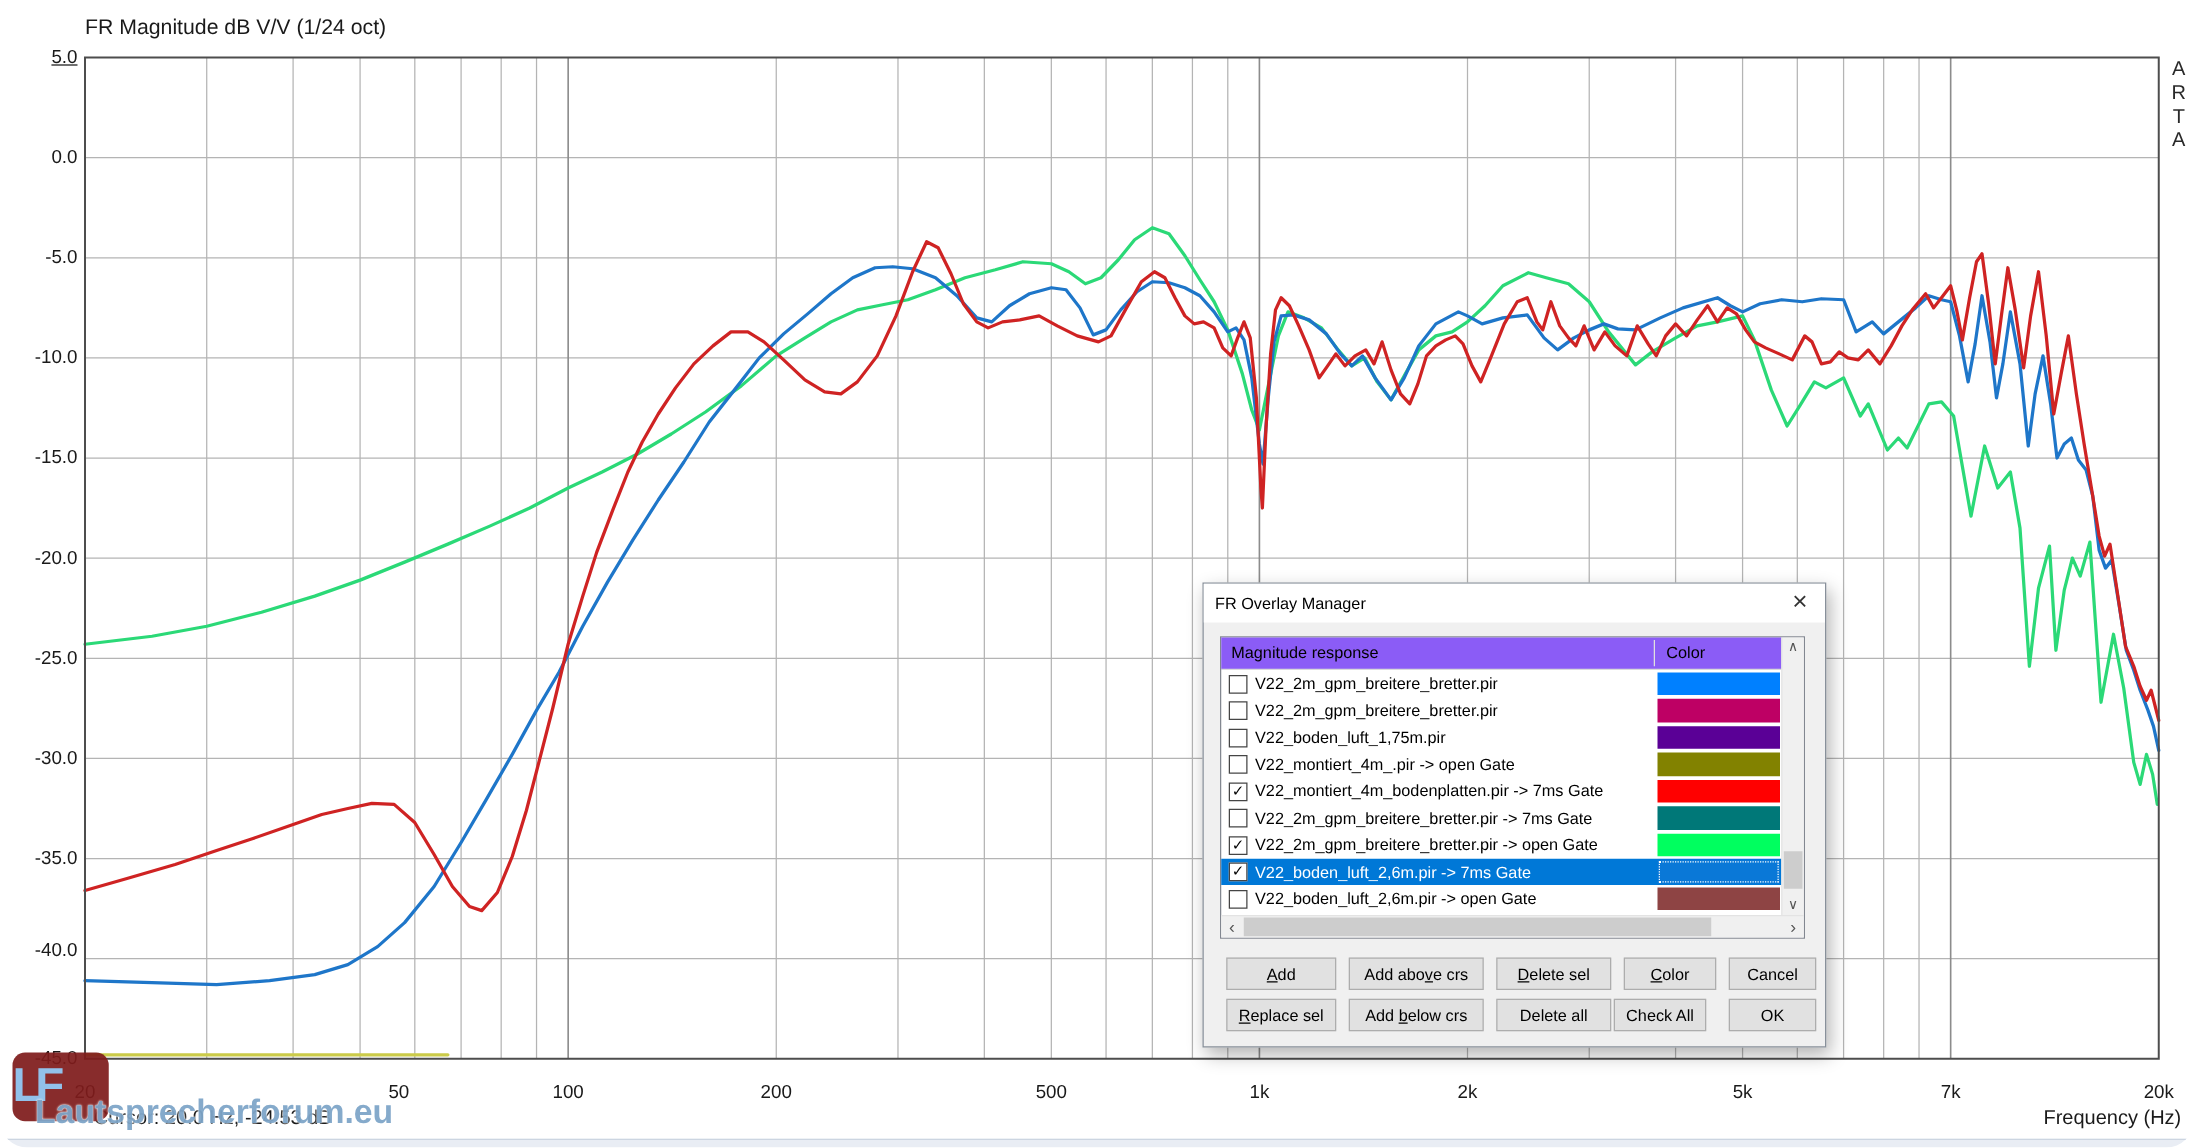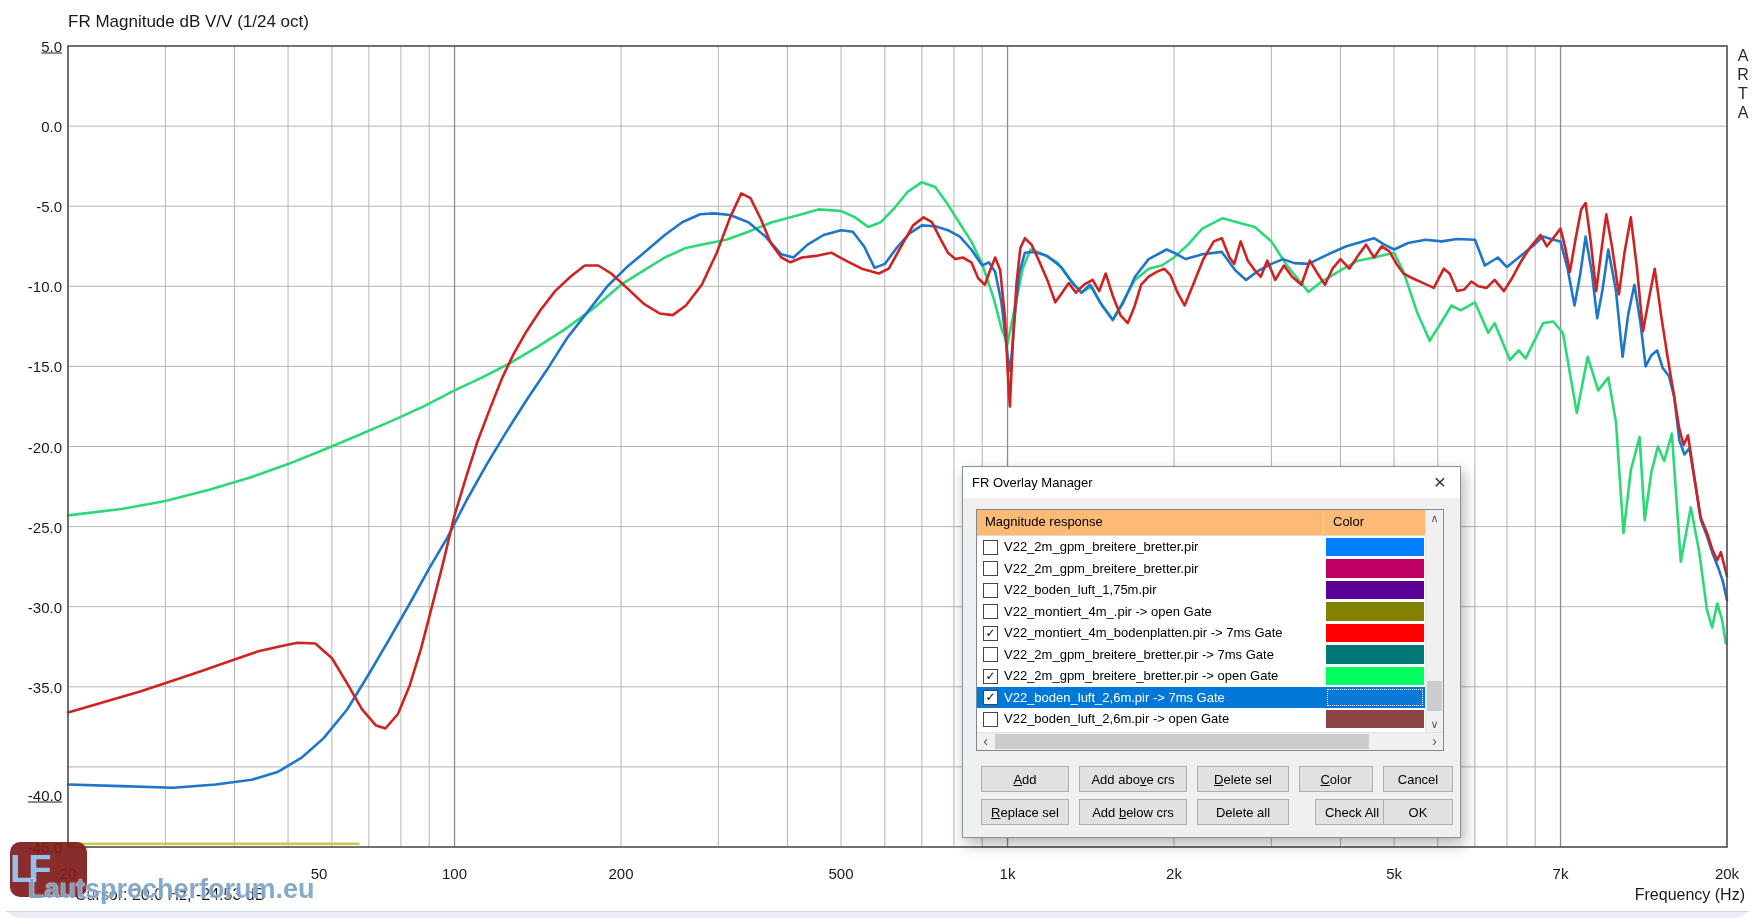--- a/index.html
+++ b/index.html
@@ -20,21 +20,21 @@
            text-shadow:0 0 2px #ffffff,0 0 1px #ffffff;opacity:.95;margin-left:20px;}
   .bottom-strip{position:absolute;left:0;right:0;top:911px;height:7px;background:#e9edf4;border-top:1px solid #ccd5e1;}
   
   .dialog{position:absolute;left:962px;top:466px;width:497px;height:370px;background:#f0f0f0;
           border:1px solid #88909a;box-shadow:3px 6px 14px rgba(0,0,0,.3);z-index:30;font-size:13px;color:#000;}
   .titlebar{position:absolute;left:0;top:0;right:0;height:31px;background:#ffffff;}
   .dlg-title{position:absolute;left:9px;top:8px;font-size:13px;color:#000;}
   .close-btn{position:absolute;right:2px;top:2px;width:36px;height:26px;text-align:center;line-height:25px;
              font-size:21px;color:#333;cursor:pointer;}
   .list{position:absolute;left:13px;top:42px;width:466px;height:240px;background:#fff;border:1px solid #828790;}
-  .lheader{position:absolute;left:0;top:0;right:17px;height:25px;background:#fdba74;border-bottom:1px solid #d9d9d9;}
+  .lheader{position:absolute;left:0;top:0;right:17px;height:25px;background:#8b5cf6;border-bottom:1px solid #d9d9d9;}
   .hcell{position:absolute;top:4px;font-size:13px;color:#000;}
   .hsep{position:absolute;top:2px;bottom:2px;width:1px;background:#e0e0e0;left:346px;}
   .rows{position:absolute;left:0;top:26px;right:17px;height:194px;}
   .row{position:relative;height:21.5px;}
   .row.selected .rowbg{position:absolute;inset:0;background:#0078d7;}
   .cb{position:absolute;left:6px;top:3.5px;width:13px;height:13px;background:#fff;border:1px solid #454545;
       font-size:12px;line-height:12px;text-align:center;color:#000;}
   .rowlabel{position:absolute;left:27px;top:3px;white-space:nowrap;overflow:hidden;max-width:315px;}
   .row.selected .rowlabel{color:#fff;}
   .swatch{position:absolute;left:349px;top:1.5px;width:98px;height:18.5px;}
@@ -108,21 +108,21 @@
   <div id="yticks">
       <div class="ytick" style="left: 2px; top: 46px; text-decoration: underline;">5.0</div>
       <div class="ytick" style="left: 2px; top: 126.1px;">0.0</div>
       <div class="ytick" style="left: 2px; top: 206.2px;">-5.0</div>
       <div class="ytick" style="left: 2px; top: 286.3px;">-10.0</div>
       <div class="ytick" style="left: 2px; top: 366.4px;">-15.0</div>
       <div class="ytick" style="left: 2px; top: 446.5px;">-20.0</div>
       <div class="ytick" style="left: 2px; top: 526.6px;">-25.0</div>
       <div class="ytick" style="left: 2px; top: 606.7px;">-30.0</div>
       <div class="ytick" style="left: 2px; top: 686.8px;">-35.0</div>
-      <div class="ytick" style="left: 2px; top: 795px; text-decoration: underline;">-40.0</div>
+      <div class="ytick" style="left: 2px; top: 760px;">-40.0</div>
       <div class="ytick" style="left: 2px; top: 847px;">-45.0</div>
     </div>
   <div id="xticks">
       <div class="xtick" style="left: 68px;">20</div>
       <div class="xtick" style="left: 288.061px; margin-left: 31px;">50</div>
       <div class="xtick" style="left: 454.53px;">100</div>
       <div class="xtick" style="left: 621px;">200</div>
       <div class="xtick" style="left: 841.061px;">500</div>
       <div class="xtick" style="left: 1007.53px;">1k</div>
       <div class="xtick" style="left: 1174px;">2k</div>
@@ -236,19 +236,19 @@
 
     <button class="wbtn" style="left: 420px; top: 299px; width: 70px;"><span class="pre">Cancel</span><span class="key"></span><span class="post"></span></button>
   </div>
     <div id="btnrow2">
     <button class="wbtn" style="left: 18px; top: 332px; width: 88px;"><span class="pre"></span><span class="key">R</span><span class="post">eplace sel</span></button>
 
     <button class="wbtn" style="left: 116px; top: 332px; width: 108px;"><span class="pre">Add </span><span class="key">b</span><span class="post">elow crs</span></button>
 
     <button class="wbtn" style="left: 234px; top: 332px; width: 92px;"><span class="pre">Delete all</span><span class="key"></span><span class="post"></span></button>
 
-    <button class="wbtn" style="left: 352px; top: 332px; width: 74px;"><span class="pre">Check All</span><span class="key"></span><span class="post"></span></button>
+    <button class="wbtn" style="left: 328px; top: 332px; width: 74px;"><span class="pre">Check All</span><span class="key"></span><span class="post"></span></button>
 
     <button class="wbtn" style="left: 420px; top: 332px; width: 70px;"><span class="pre">OK</span><span class="key"></span><span class="post"></span></button>
   </div>
   </div>
 
 </div>
 
 </body></html>

